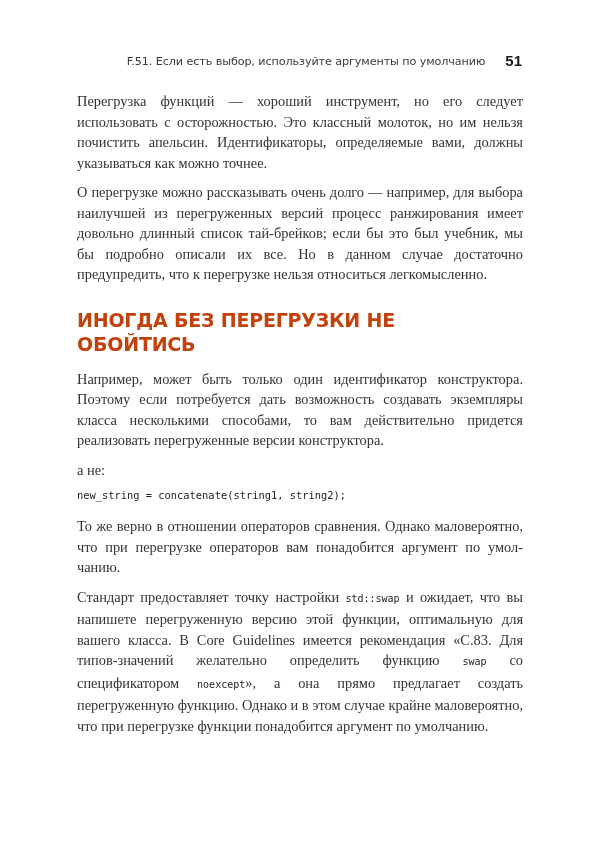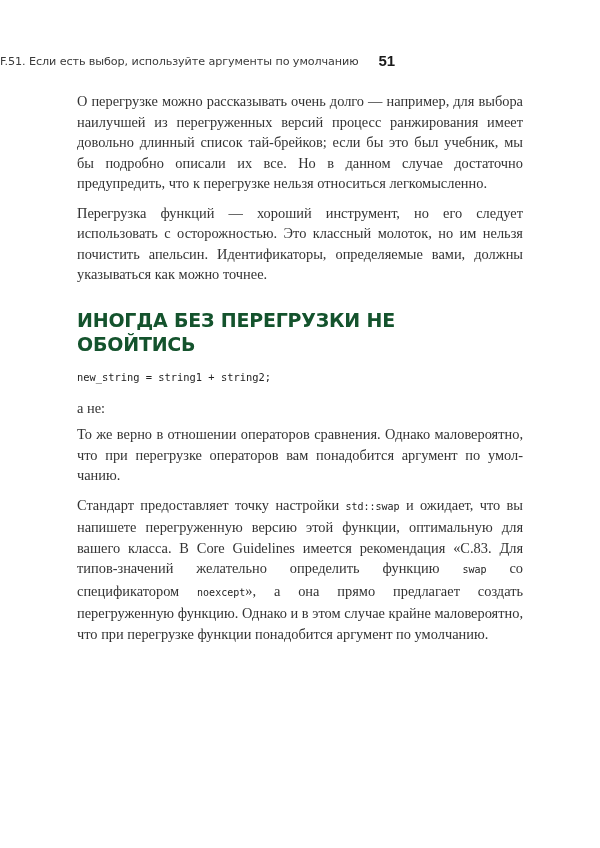--- a/index.html
+++ b/index.html
@@ -12,21 +12,21 @@
       height: 848px;
       position: relative;
       overflow: hidden;
       color: #2a2a2a;
     }
     .running-header {
       position: absolute;
       top: 52px;
       left: 0;
       width: 522px;
-      text-align: left;
+      text-align: right;
       font-family: "DejaVu Sans", sans-serif;
       font-size: 11.2px;
       color: #3a3a3a;
       white-space: nowrap;
     }
     .running-header .title {
       margin-right: 20px;
       letter-spacing: -0.1px;
     }
     .running-header .page-num {
@@ -49,21 +49,21 @@
     }
     .content p {
       margin: 0 0 9px 0;
       text-align: justify;
       hyphens: manual;
     }
     .heading {
       font-family: "DejaVu Sans", sans-serif;
       font-size: 19px;
       font-weight: bold;
-      color: #14532d;
+      color: #c2410c;
       letter-spacing: -0.2px;
       margin: 23px 11px 13px 0;
       line-height: 24px;
     }
     .code-block {
       font-family: "DejaVu Sans Mono", monospace;
       font-size: 10.4px;
       color: #222222;
       margin: 7px 0 13px 0;
       line-height: 16px;
@@ -79,27 +79,28 @@
     }
   </style>
 </head>
 <body>
 
 <div class="running-header">
   <span class="title">F.51. Если есть выбор, используйте аргументы по умолчанию</span><span class="page-num">51</span>
 </div>
 
 <div class="content">
+  <p>Перегрузка функций — хороший инструмент, но его следует использовать с осторожностью. Это классный молоток, но им нельзя почистить апельсин. Идентификаторы, определяемые вами, должны указываться как можно точнее.</p>
   <p>О перегрузке можно рассказывать очень долго — например, для выбора наи­лучшей из перегруженных версий процесс ранжирования имеет довольно длинный список тай-брейков; если бы это был учебник, мы бы подробно описали их все. Но в данном случае достаточно предупредить, что к пере­грузке нельзя относиться легкомысленно.</p>
-  <p>Перегрузка функций — хороший инструмент, но его следует использовать с осторожностью. Это классный молоток, но им нельзя почистить апельсин. Идентификаторы, определяемые вами, должны указываться как можно точнее.</p>
 
   <div class="heading">ИНОГДА БЕЗ ПЕРЕГРУЗКИ НЕ ОБОЙТИСЬ</div>
 
+  <p>Например, может быть только один идентификатор конструктора. Поэтому если потребуется дать возможность создавать экземпляры класса несколь­кими способами, то вам действительно придется реализовать перегружен­ные версии конструктора.</p>
 
-  <div class="code-block">new_string = string1 + string2;</div>
 
   <p class="short-para">а не:</p>
 
+  <div class="code-block">new_string = concatenate(string1, string2);</div>
 
   <p>То же верно в отношении операторов сравнения. Однако маловероят­но, что при перегрузке операторов вам понадобится аргумент по умол­чанию.</p>
 
   <p><span>Стандарт предоставляет точку настройки </span><span class="code-inline">std::swap</span><span> и ожидает, что вы на­пишете перегруженную версию этой функции, оптимальную для вашего класса. В Core Guidelines имеется рекомендация «C.83. Для типов-значе­ний желательно определить функцию </span><span class="code-inline">swap</span><span> со спецификатором </span><span class="code-inline">noexcept</span><span>», а она прямо предлагает создать перегруженную функцию. Однако и в этом случае крайне маловероятно, что при перегрузке функции понадобится аргумент по умолчанию.</span></p>
 </div>
 
 </body></html>

